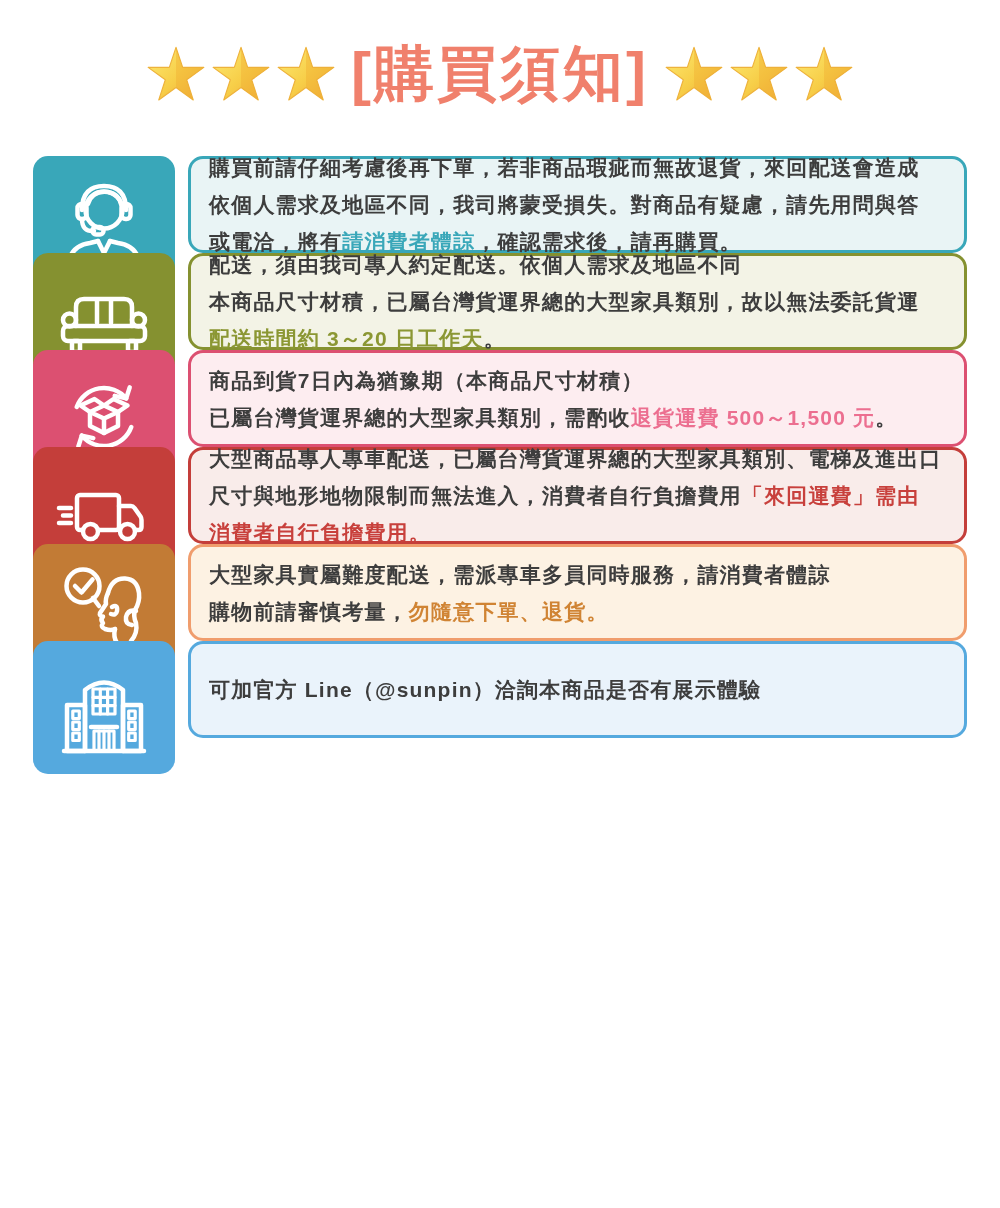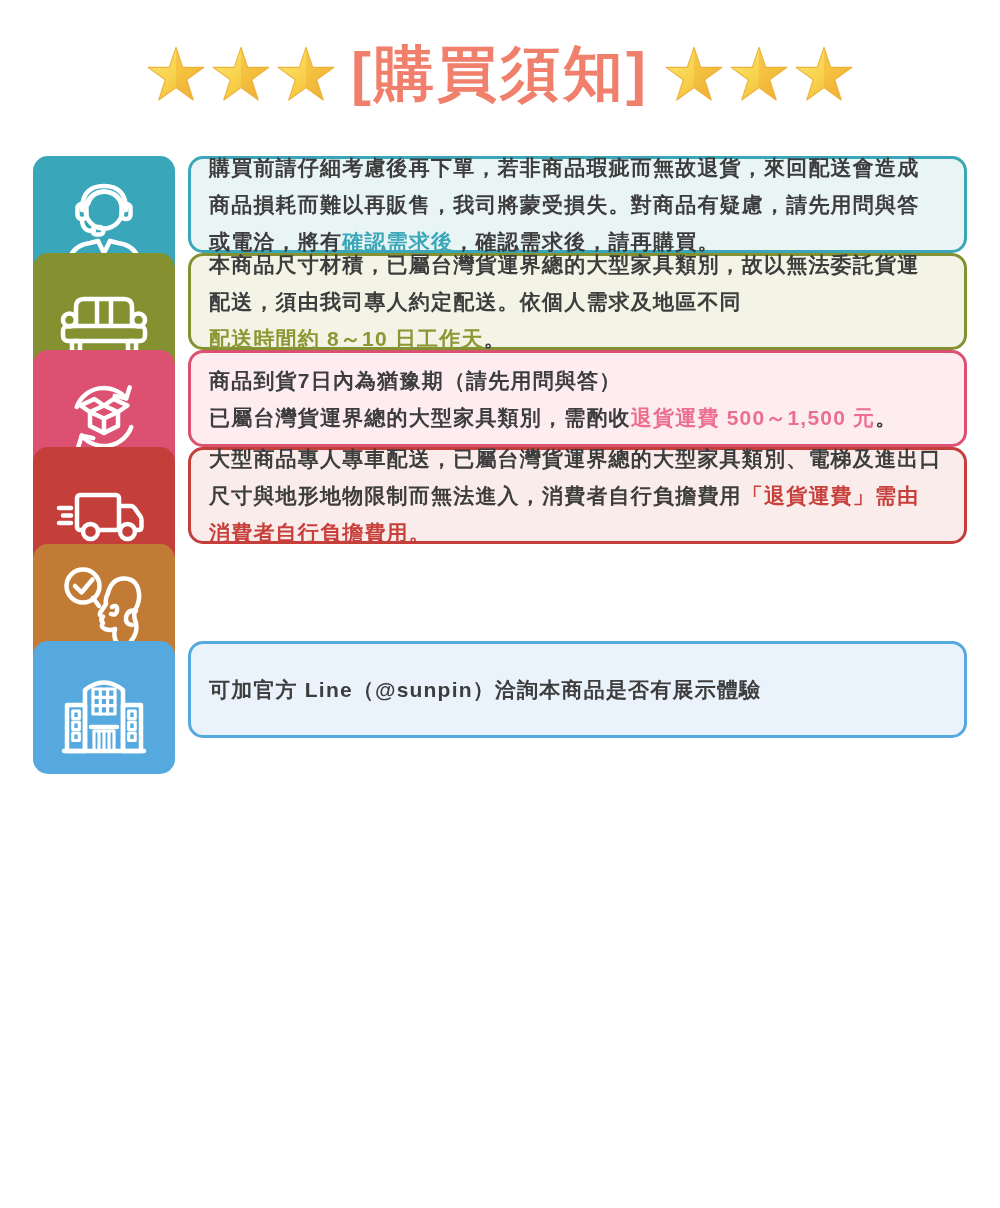--- a/index.html
+++ b/index.html
@@ -100,93 +100,97 @@
         <rect x="67.5" y="31" width="9" height="15" rx="4"></rect>
         <path d="M28,46 Q28,59 40,58"></path>
         <rect x="38.5" y="54" width="11" height="7.5" rx="3.5"></rect>
         <path d="M14,97 Q14,73 36,70 L44,68"></path>
         <path d="M86,97 Q86,73 64,70 L56,68"></path>
         <path d="M44,68 L50,80 L56,68"></path>
       </svg>
     </div>
     <div class="text-box">
       <p class="line"><span>購買前請仔細考慮後再下單，若非商品瑕疵而無故退貨，來回配送會造成</span></p>
-      <p class="line"><span>商品損耗而難以再販售，我司將蒙受損失。對商品有疑慮，請先用問與答</span></p>
-      <p class="line"><span>或電洽，將有</span><span class="hl">確認需求後</span><span>，確認需求後，請再購買。</span></p>
+      <p class="line"><span>依個人需求及地區不同，我司將蒙受損失。對商品有疑慮，請先用問與答</span></p>
+      <p class="line"><span>或電洽，將有</span><span class="hl">請消費者體諒</span><span>，確認需求後，請再購買。</span></p>
     </div>
   </section>
 
   <section class="row" style="--c: #859130; --b: #859130; --tint: #f3f3e6; --hl: #8b9733;">
     <div class="icon-box">
       <svg class="icon-svg" viewBox="0 0 100 100">
         <path d="M22,56 V37 Q22,29 30,29 H70 Q78,29 78,37 V56"></path>
         <path d="M43,31 V53 M57,31 V53"></path>
         <circle cx="15.5" cy="50" r="6.5"></circle>
         <circle cx="84.5" cy="50" r="6.5"></circle>
         <rect x="9" y="56" width="82" height="15" rx="5"></rect>
         <rect x="18" y="71" width="8" height="11" rx="2"></rect>
         <rect x="74" y="71" width="8" height="11" rx="2"></rect>
       </svg>
     </div>
     <div class="text-box">
+      <p class="line"><span>配送，須由我司專人約定配送。依個人需求及地區不同</span></p>
       <p class="line"><span>本商品尺寸材積，已屬台灣貨運界總的大型家具類別，故以無法委託貨運</span></p>
-      <p class="line"><span>配送，須由我司專人約定配送。依個人需求及地區不同</span></p>
-      <p class="line"><span class="hl">配送時間約 8～10 日工作天</span><span>。</span></p>
+      <p class="line"><span class="hl">配送時間約 3～20 日工作天</span><span>。</span></p>
     </div>
   </section>
 
   <section class="row" style="--c: #dc5071; --b: #dc5071; --tint: #fdedf0; --hl: #ec6f90;">
     <div class="icon-box">
       <svg class="icon-svg" viewBox="0 0 100 100">
         <path d="M22.7,40 A29,29 0 0 1 72.2,31.4"></path>
         <path d="M72.2,31.4 l3.5,-11 M72.2,31.4 l-11.5,-2.5"></path>
         <path d="M77.3,60 A29,29 0 0 1 27.8,68.6"></path>
         <path d="M27.8,68.6 l-3.5,11 M27.8,68.6 l11.5,2.5"></path>
         <path d="M36,45 L50,51.5 L64,45 L50,38.5 Z"></path>
         <path d="M36,45 L26.5,38.5 L40.5,32 L50,38.5"></path>
         <path d="M64,45 L73.5,38.5 L59.5,32 L50,38.5"></path>
         <path d="M36,45 V59 L50,66 L64,59 V45"></path>
         <path d="M50,51.5 V66"></path>
       </svg>
     </div>
     <div class="text-box">
-      <p class="line"><span>商品到貨7日內為猶豫期（請先用問與答）</span></p>
+      <p class="line"><span>商品到貨7日內為猶豫期（本商品尺寸材積）</span></p>
       <p class="line"><span>已屬台灣貨運界總的大型家具類別，需酌收</span><span class="hl">退貨運費 500～1,500 元</span><span>。</span></p>
     </div>
   </section>
 
   <section class="row" style="--c: #c43e3a; --b: #c43e3a; --tint: #f9ecea; --hl: #c8403c;">
     <div class="icon-box">
       <svg class="icon-svg" viewBox="0 0 100 100">
         <path d="M5,44 H17 M9,51.5 H17 M5,59 H17"></path>
         <rect x="23" y="31" width="42" height="35" rx="3"></rect>
         <path d="M65,42 H77 Q79,42 80.5,44 L86.5,52.5 Q87.5,54 87.5,56 V63 Q87.5,66 84.5,66 H65"></path>
         <circle class="fill-accent" cx="36.5" cy="67.5" r="7.5"></circle>
         <circle class="fill-accent" cx="73.5" cy="67.5" r="7.5"></circle>
       </svg>
     </div>
     <div class="text-box">
       <p class="line"><span>大型商品專人專車配送，已屬台灣貨運界總的大型家具類別、電梯及進出口</span></p>
-      <p class="line"><span>尺寸與地形地物限制而無法進入，消費者自行負擔費用</span><span class="hl">「退貨運費」需由</span></p>
+      <p class="line"><span>尺寸與地形地物限制而無法進入，消費者自行負擔費用</span><span class="hl">「來回運費」需由</span></p>
       <p class="line"><span class="hl">消費者自行負擔費用。</span></p>
     </div>
   </section>
 
   <section class="row" style="--c: #c27b35; --b: #f09d6d; --tint: #fdf2e3; --hl: #d08434;">
     <div class="icon-box">
       <svg class="icon-svg" viewBox="0 0 100 100">
         <circle cx="29" cy="25" r="16.5"></circle>
         <path d="M21,25 L27.5,31.5 L38.5,18.5"></path>
         <path d="M39,37 L45,45"></path>
         <path d="M54,32 Q58,17 71,17.5 Q83,18 85,32 Q86,41 81,49 Q79,55 82,62 Q84,72 77,80 L79,97"></path>
         <path d="M54,32 Q51,38 52,43 L46,52 Q45,55 49,55.5 Q46,59 49,62 Q46,66 51,68 Q57,70 61,68"></path>
         <path d="M61,68 Q59,76 63,82 L60,97"></path>
         <path d="M82,50 Q74,48 72,56 Q71,63 78,64"></path>
         <path d="M58,46 Q64,43 63,50 Q62,55 57,53"></path>
       </svg>
+    </div>
+    <div class="text-box">
+      <p class="line"><span>大型家具實屬難度配送，需派專車多員同時服務，請消費者體諒</span></p>
+      <p class="line"><span>購物前請審慎考量，</span><span class="hl">勿隨意下單、退貨。</span></p>
     </div>
   </section>
 
   <section class="row" style="--c: #55a9de; --b: #55a9de; --tint: #eaf3fb; --hl: #55a9de;">
     <div class="icon-box">
       <svg class="icon-svg" viewBox="0 0 100 100">
         <path d="M31,93 V32 Q50,17 69,32 V93"></path>
         <rect class="thin" x="39" y="31" width="22" height="25"></rect>
         <path class="thin" d="M46.3,31 V56 M53.6,31 V56 M39,39.3 H61 M39,47.6 H61"></path>
         <path d="M37,69 H63"></path>

